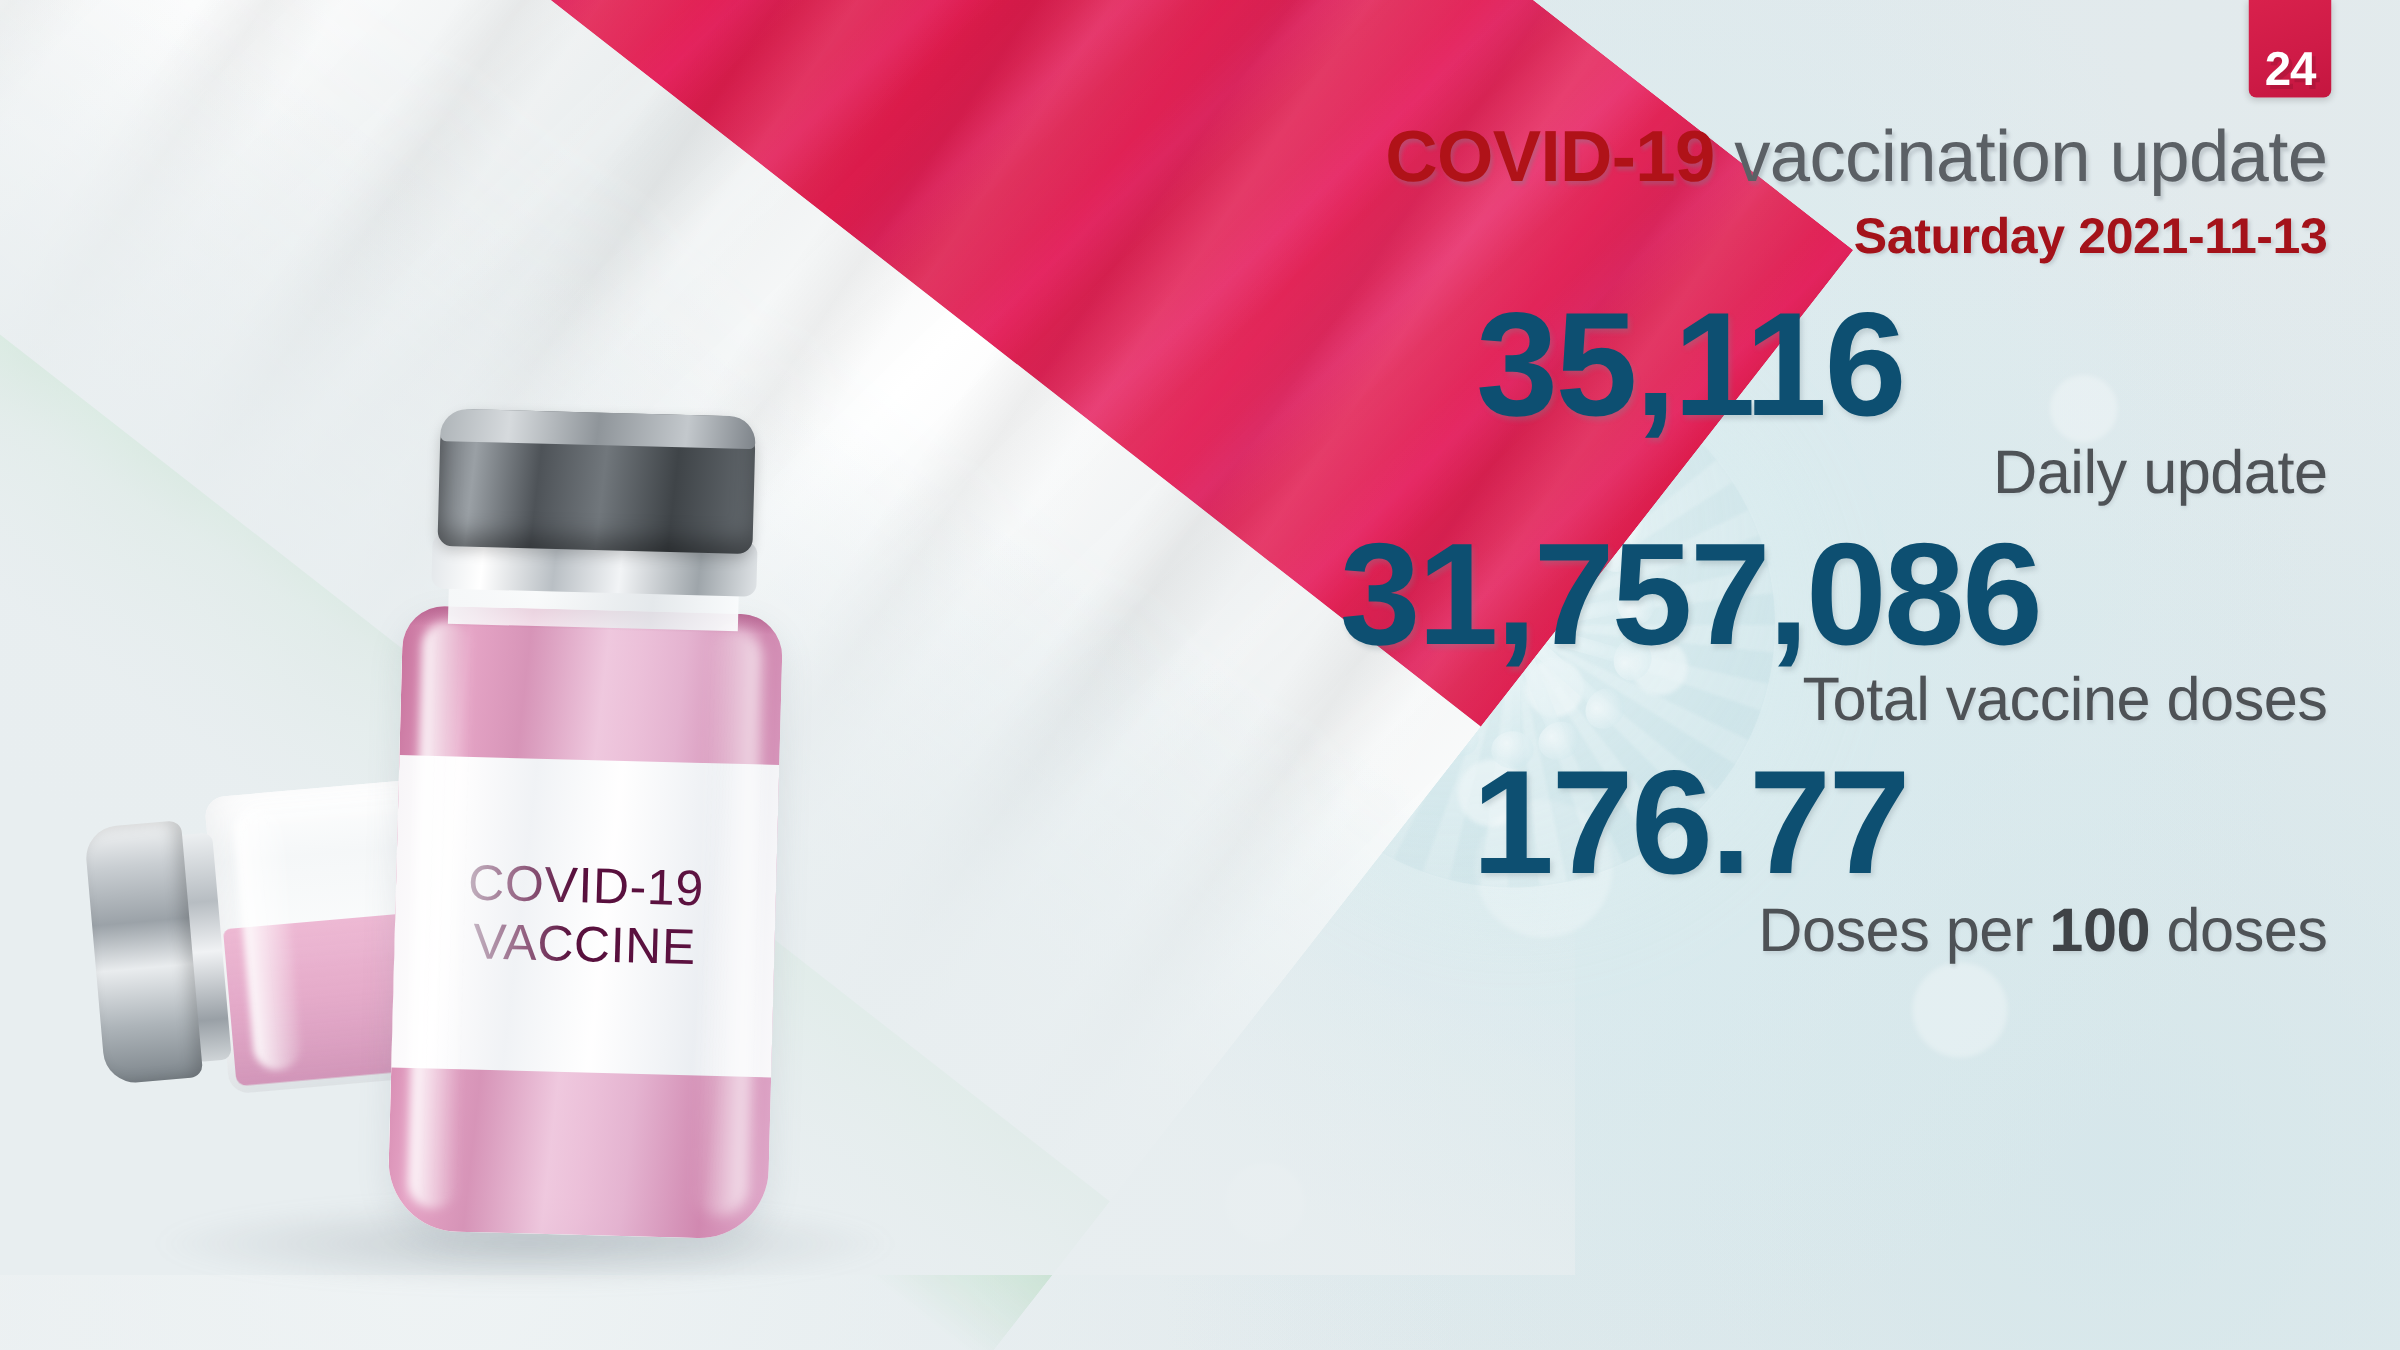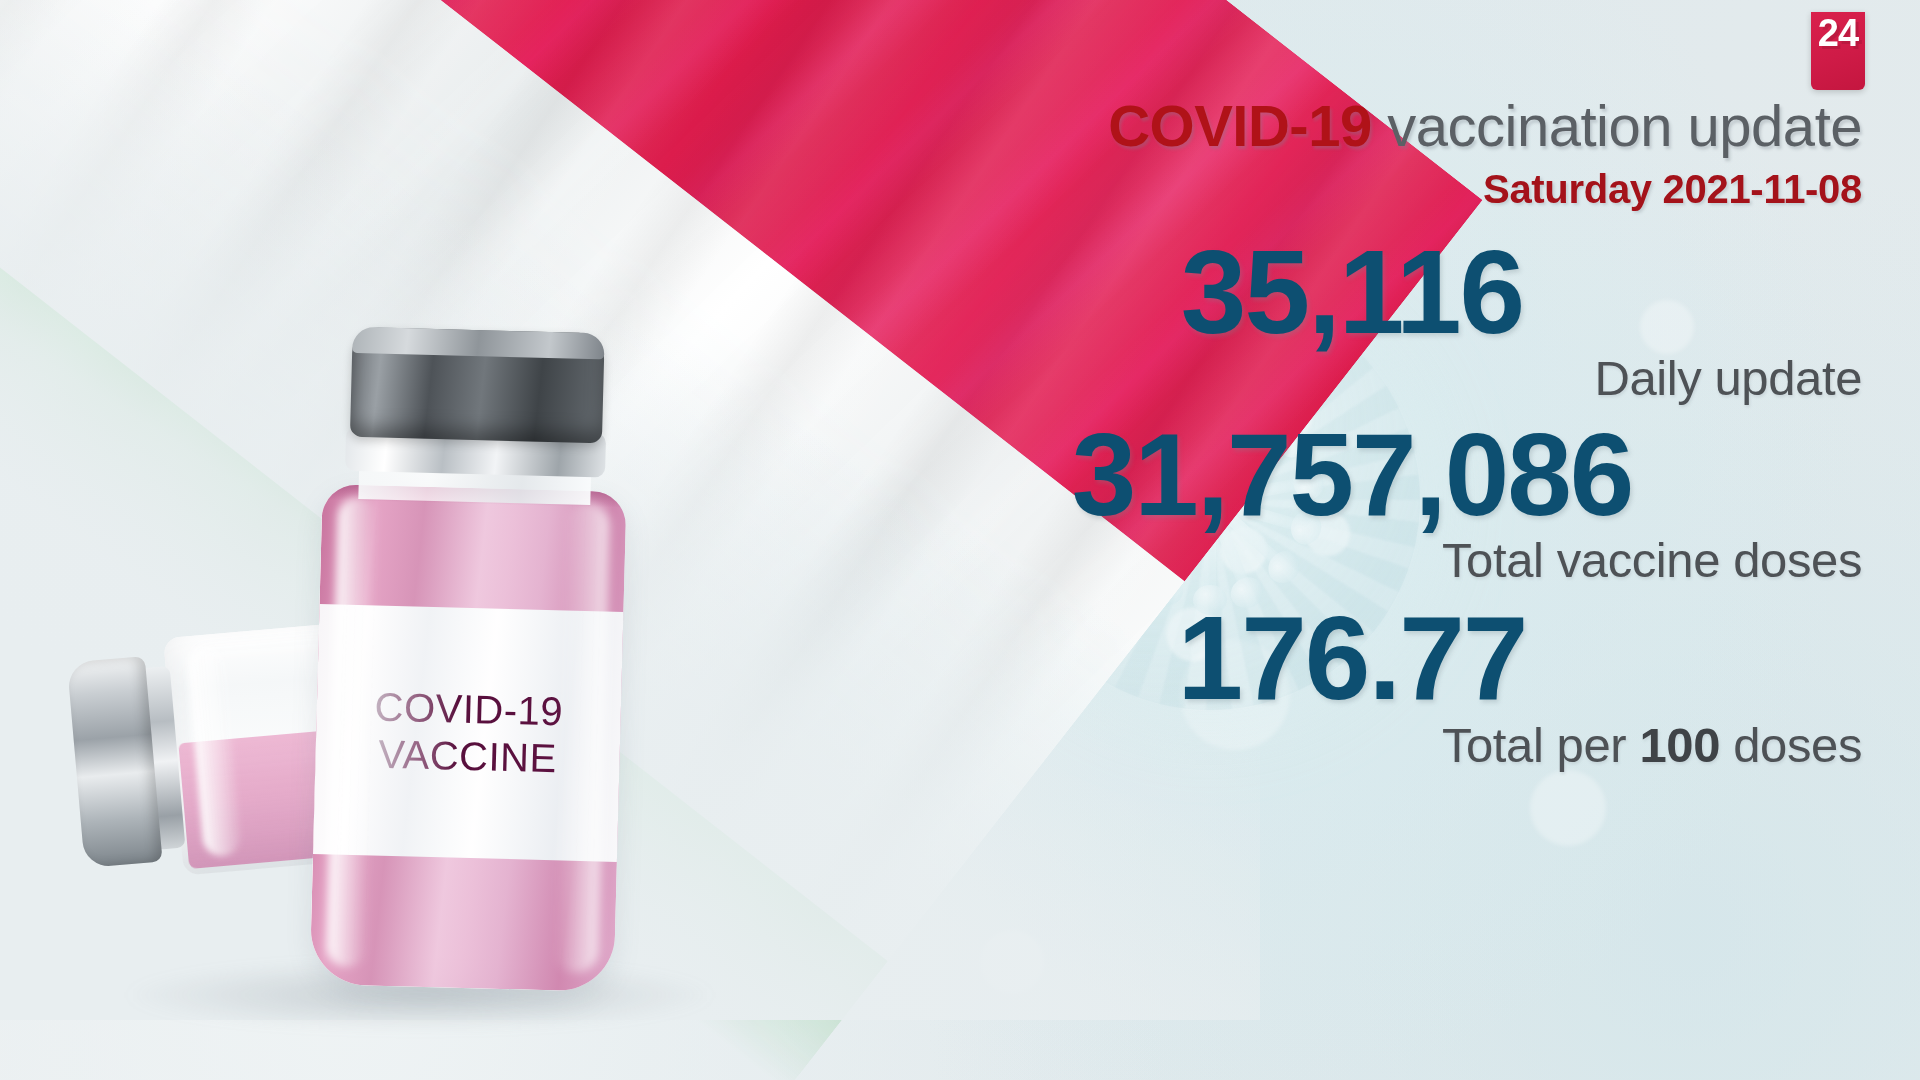--- a/index.html
+++ b/index.html
@@ -249,26 +249,26 @@
   }
   .vf-gloss-r {
     position: absolute; left: 262px; top: 170px; width: 44px; height: 470px;
     border-radius: 22px;
     background: linear-gradient(270deg, rgba(255,255,255,.72), rgba(255,255,255,0));
     filter: blur(5px); pointer-events: none;
   }
 
   
   .logo24 {
-    position: absolute; right: 55px; top: 12px;
-    width: 54px; height: 78px;
+    position: absolute; right: 55px; top: 0;
+    width: 66px; height: 78px;
     border-radius: 0 0 6px 6px;
     background: linear-gradient(160deg, #d9214c 0%, #cf1b47 55%, #c4163f 100%);
     box-shadow: 0 2px 6px rgba(0,0,0,.18);
-    display: flex; align-items: flex-start; justify-content: center;
+    display: flex; align-items: flex-end; justify-content: center;
   }
   .logo24 span {
     color: #ffffff; font-weight: bold; font-size: 38px; letter-spacing: -1px;
     text-shadow: 3px 3px 0 rgba(0,0,0,.10);
   }
 
   
   .content { position: absolute; right: 58px; top: 96px; width: 1020px; text-align: right; }
 
   .headline {
@@ -372,35 +372,35 @@
   <div class="logo24">
     <span>24</span>
   </div>
 
   <div class="content">
 
     <div class="headline">
       <span class="hl-red">COVID-19</span><span class="hl-grey"> vaccination update</span>
     </div>
 
-    <div class="dateline">Saturday 2021-11-08</div>
+    <div class="dateline">Saturday 2021-11-13</div>
 
     <div class="stats">
 
       <div class="stat s1">
         <div class="stat-value">35,116</div>
         <div class="stat-label">Daily update</div>
       </div>
 
       <div class="stat s2">
         <div class="stat-value">31,757,086</div>
         <div class="stat-label">Total vaccine doses</div>
       </div>
 
       <div class="stat s3">
         <div class="stat-value">176.77</div>
-        <div class="stat-label"><span>Total per </span><b>100</b><span> doses</span></div>
+        <div class="stat-label"><span>Doses per </span><b>100</b><span> doses</span></div>
       </div>
 
     </div>
   </div>
 
 </div>
 
 </body></html>

